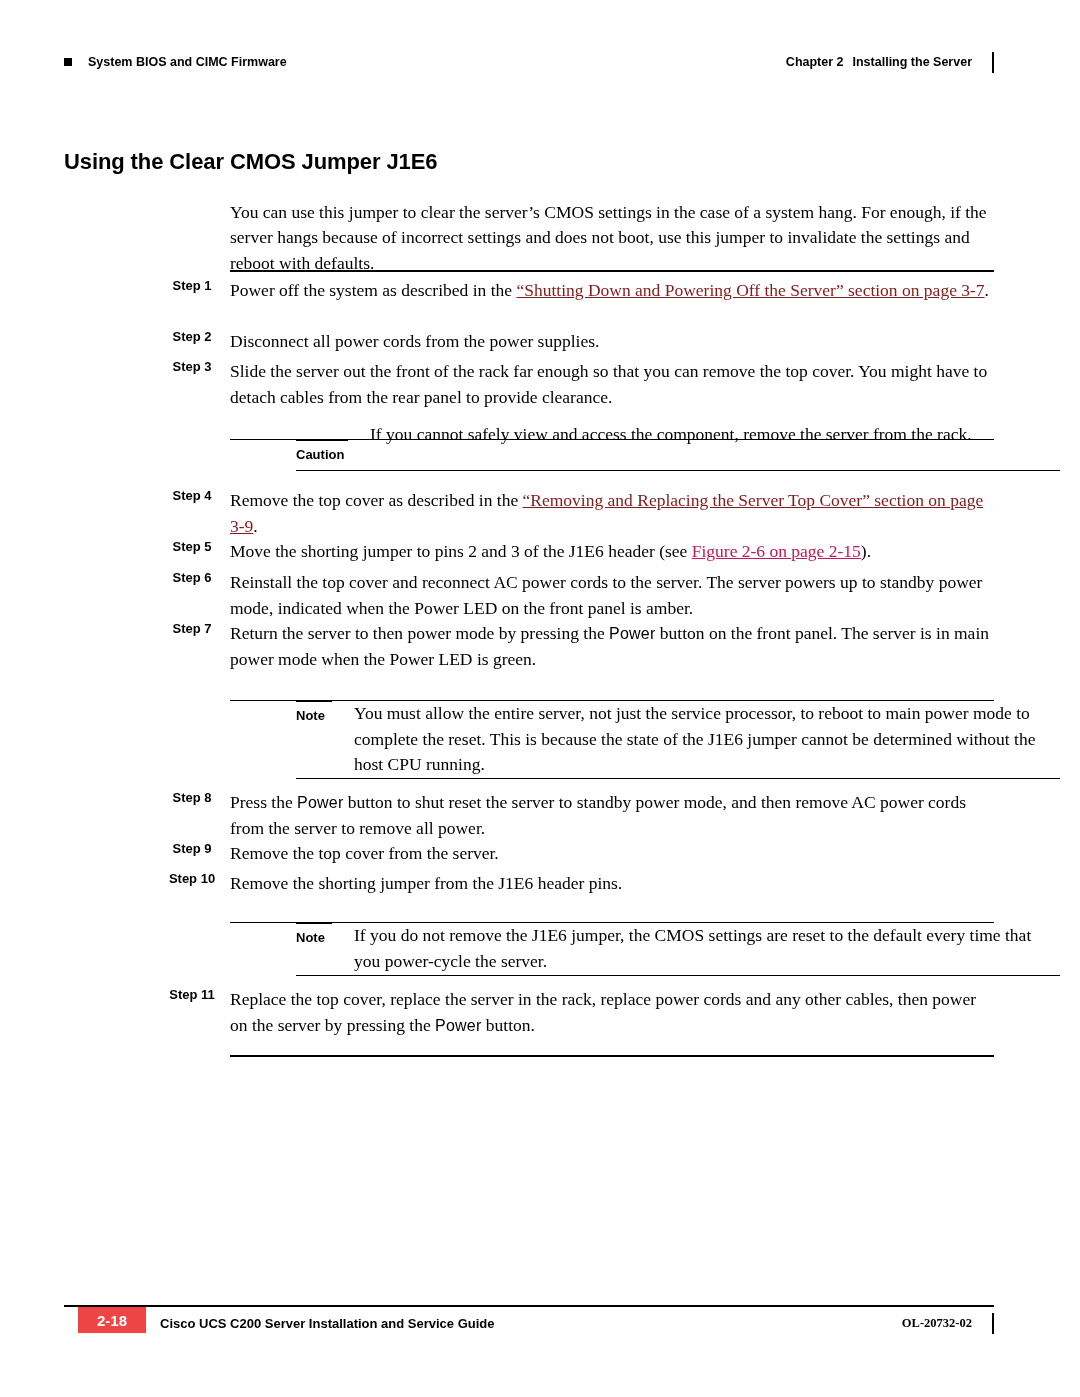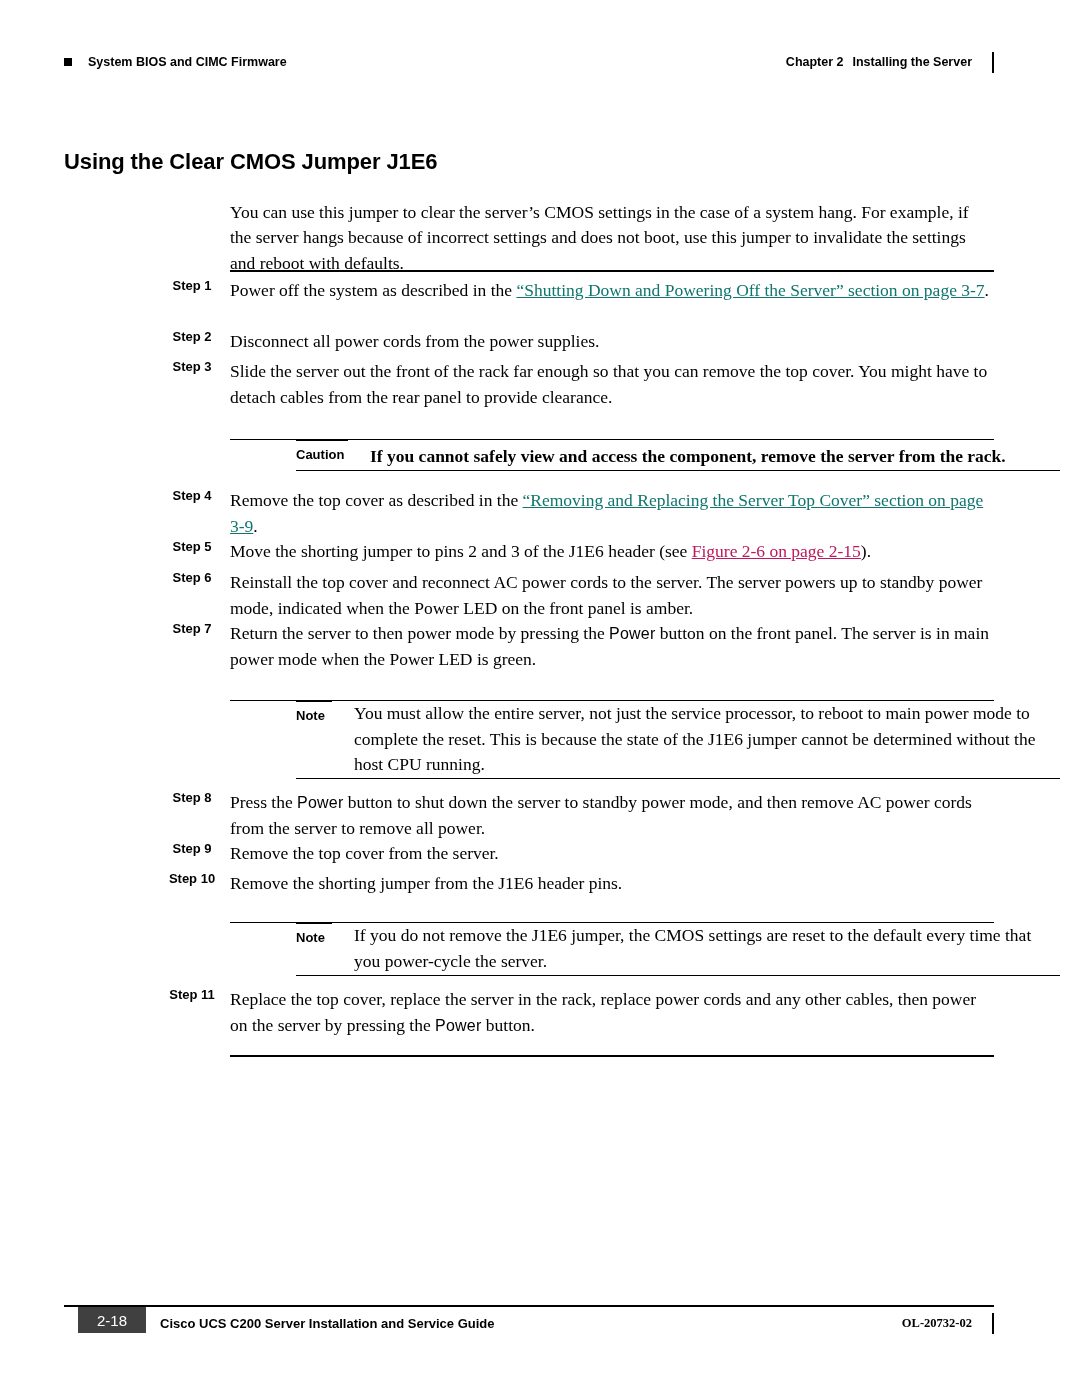--- a/index.html
+++ b/index.html
@@ -116,21 +116,21 @@
     text-align: center;
     white-space: nowrap;
   }
   .step-text {
     position: absolute;
     left: 166px;
     width: 764px;
     font-size: 17.5px;
     line-height: 25.5px;
   }
-  .link { color: #0f766e; }
+  .link { color: #7f1d1d; }
   .xref { color: #be185d; }
 
   .adm-label {
     position: absolute;
     font-family: "Liberation Sans", sans-serif;
     font-weight: bold;
     font-size: 13px;
     white-space: nowrap;
   }
   .adm-text {
@@ -194,24 +194,24 @@
     width: 2px;
     height: 21px;
     background: #000;
   }
   .page-num {
     position: absolute;
     left: 14px;
     top: 2px;
     width: 68px;
     height: 26px;
-    background: #404040;
+    background: #ef4444;
     color: #fff;
     font-family: "Liberation Sans", sans-serif;
-    font-weight: normal;
+    font-weight: bold;
     font-size: 15px;
     display: flex;
     align-items: center;
     justify-content: center;
   }
 </style>
 </head>
 <body>
 
 <div class="page-header">
@@ -220,21 +220,21 @@
   <span class="hdr-right">
     <span class="hdr-chapter">Chapter 2</span><span>Installing the Server</span>
   </span>
   <span class="hdr-rule-right"></span>
 </div>
 
 <h1 class="doc-title">Using the Clear CMOS Jumper J1E6</h1>
 
 <div class="content">
 
-  <p class="intro">You can use this jumper to clear the server’s CMOS settings in the case of a system hang. For example, if the server hangs because of incorrect settings and does not boot, use this jumper to invalidate the settings and reboot with defaults.</p>
+  <p class="intro">You can use this jumper to clear the server’s CMOS settings in the case of a system hang. For enough, if the server hangs because of incorrect settings and does not boot, use this jumper to invalidate the settings and reboot with defaults.</p>
 
   <div class="rule" style="top: 92px;"></div>
 
   <div class="step" style="top: 100px;">
     <span class="step-label">Step 1</span>
     <span class="step-text"><span>Power off the system as described in the </span><a class="link" href="#">“Shutting Down and Powering Off the Server” section on page 3-7</a><span>.</span></span>
   </div>
 
   <div class="step" style="top: 151px;">
     <span class="step-label">Step 2</span>
@@ -242,21 +242,21 @@
   </div>
 
   <div class="step" style="top: 181px;">
     <span class="step-label">Step 3</span>
     <span class="step-text">Slide the server out the front of the rack far enough so that you can remove the top cover. You might have to detach cables from the rear panel to provide clearance.</span>
   </div>
 
   <div class="rule-thin" style="left: 166px; top: 261px; width: 764px;"></div>
   <div class="rule-thin" style="left: 232px; top: 261px; width: 52px; height: 2px;"></div>
   <span class="adm-label" style="left: 232px; top: 269px;">Caution</span>
-  <span class="adm-text" style="left: 306px; top: 266px; width: 690px; font-weight: bold;">If you cannot safely view and access the component, remove the server from the rack.</span>
+  <span class="adm-text" style="left: 306px; top: 244px; width: 690px;">If you cannot safely view and access the component, remove the server from the rack.</span>
   <div class="rule-thin" style="left: 232px; top: 292px; width: 764px;"></div>
 
   <div class="step" style="top: 310px;">
     <span class="step-label">Step 4</span>
     <span class="step-text"><span>Remove the top cover as described in the </span><a class="link" href="#">“Removing and Replacing the Server Top Cover” section on page 3-9</a><span>.</span></span>
   </div>
 
   <div class="step" style="top: 361px;">
     <span class="step-label">Step 5</span>
     <span class="step-text"><span>Move the shorting jumper to pins 2 and 3 of the J1E6 header (see </span><a class="xref" href="#">Figure 2-6 on page 2-15</a><span>).</span></span>
@@ -273,21 +273,21 @@
   </div>
 
   <div class="rule-thin" style="left: 166px; top: 522px; width: 764px;"></div>
   <div class="rule-thin" style="left: 232px; top: 522px; width: 36px; height: 2px;"></div>
   <span class="adm-label" style="left: 232px; top: 530px;">Note</span>
   <span class="adm-text" style="left: 290px; top: 523px; width: 706px;">You must allow the entire server, not just the service processor, to reboot to main power mode to complete the reset. This is because the state of the J1E6 jumper cannot be determined without the host CPU running.</span>
   <div class="rule-thin" style="left: 232px; top: 600px; width: 764px;"></div>
 
   <div class="step" style="top: 612px;">
     <span class="step-label">Step 8</span>
-    <span class="step-text"><span>Press the </span><span class="ui-power">Power</span><span> button to shut down the server to standby power mode, and then remove AC power cords from the server to remove all power.</span></span>
+    <span class="step-text"><span>Press the </span><span class="ui-power">Power</span><span> button to shut reset the server to standby power mode, and then remove AC power cords from the server to remove all power.</span></span>
   </div>
 
   <div class="step" style="top: 663px;">
     <span class="step-label">Step 9</span>
     <span class="step-text">Remove the top cover from the server.</span>
   </div>
 
   <div class="step" style="top: 693px;">
     <span class="step-label">Step 10</span>
     <span class="step-text">Remove the shorting jumper from the J1E6 header pins.</span>

